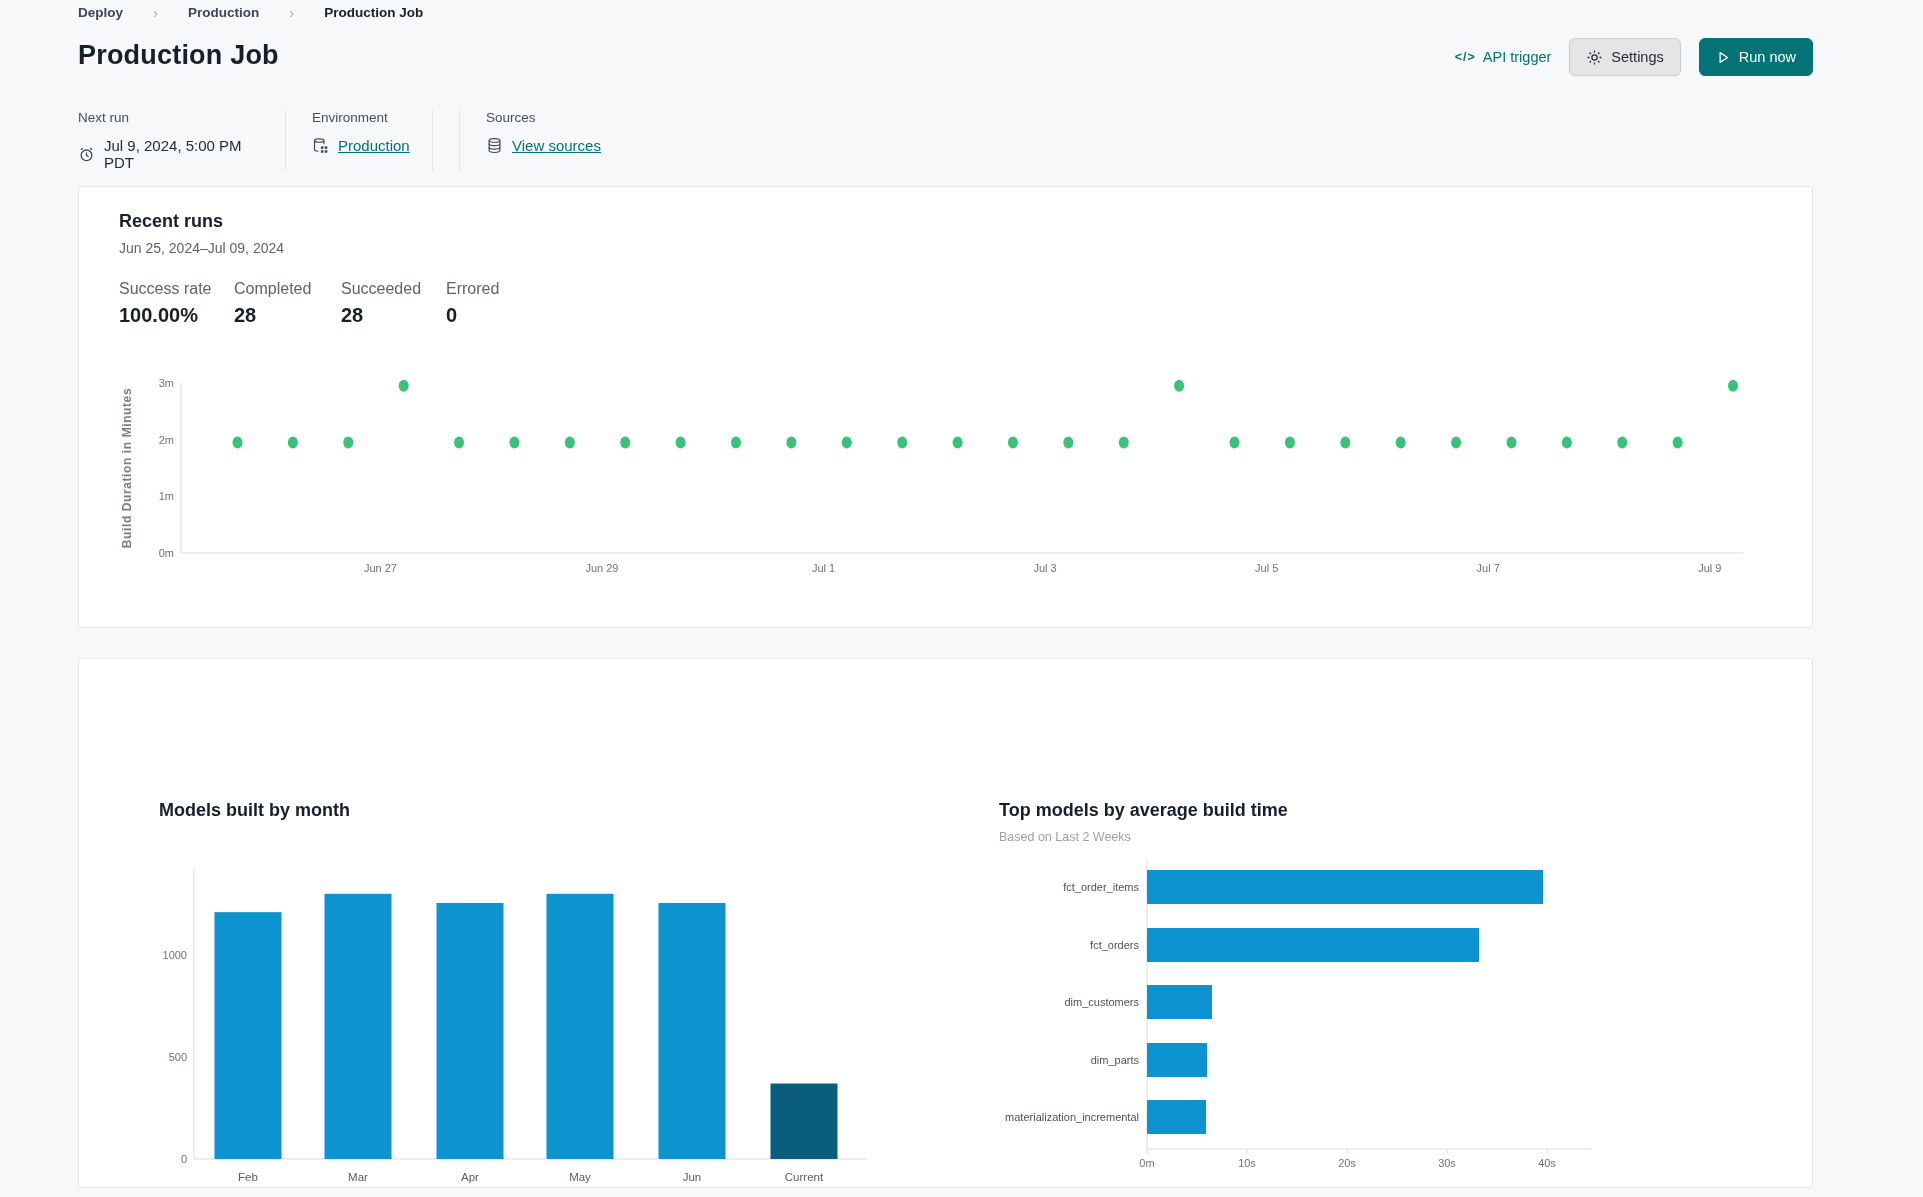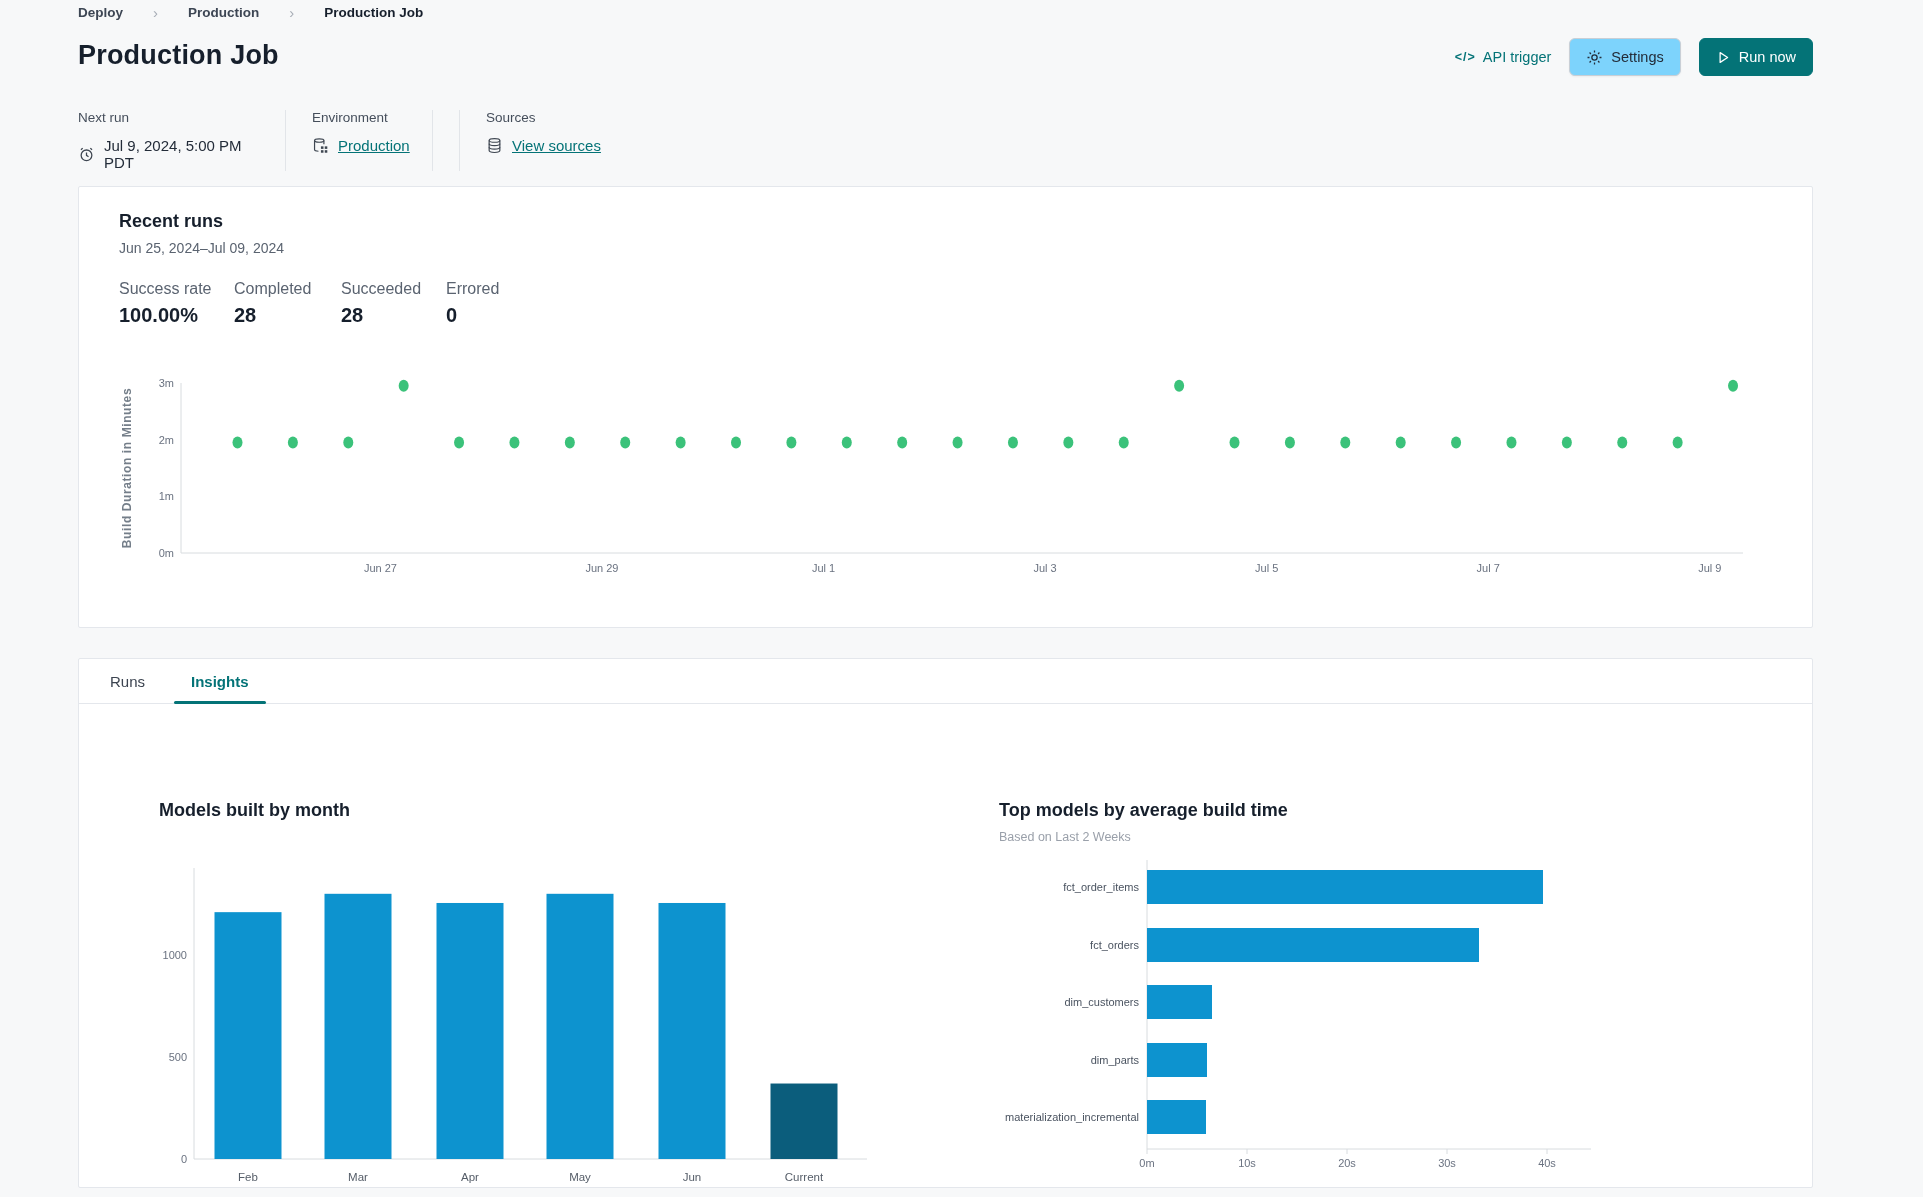--- a/index.html
+++ b/index.html
@@ -17,21 +17,21 @@
   .breadcrumb { position:absolute; left:78px; top:4px; display:flex; align-items:center; gap:30px; font-size:13.5px; font-weight:bold; color:#3d4654; }
   .breadcrumb .sep { color:#a7adb6; font-size:15px; font-weight:normal; }
   .breadcrumb .crumb { cursor:pointer; }
   .breadcrumb .crumb.current { color:#161f2c; }
   .page-title { position:absolute; left:78px; top:40px; font-size:27px; font-weight:bold; color:#161f2c; letter-spacing:.2px; }
 
   .header-actions { position:absolute; right:110px; top:38px; display:flex; align-items:center; gap:18px; }
   .api-trigger { display:flex; align-items:center; gap:7px; color:#047377; font-size:14.5px; cursor:pointer; }
   .api-trigger .code-glyph { font-size:12.5px; font-weight:bold; letter-spacing:1px; }
   .btn { display:flex; align-items:center; gap:8px; height:38px; padding:0 16px; border-radius:6px; font-size:14.5px; cursor:pointer; }
-  .btn-secondary { background:#7dd3fc; border:1px solid #c9cfd6; color:#232c39; box-shadow:0 1px 2px rgba(20,30,40,.05); }
+  .btn-secondary { background:#e5e5e5; border:1px solid #c9cfd6; color:#232c39; box-shadow:0 1px 2px rgba(20,30,40,.05); }
   .btn-primary { background:#047377; border:1px solid #047377; color:#ffffff; }
 
   
   .meta-row { position:absolute; left:78px; top:110px; display:flex; align-items:stretch; }
   .meta-col { padding-right:26px; }
   .meta-divider { width:1px; background:#e2e5e9; margin-right:26px; }
   .meta-label { font-size:13.5px; color:#454e5b; margin-bottom:12px; }
   .meta-value { display:flex; align-items:center; gap:9px; font-size:15px; color:#232c39; }
   .meta-link { color:#047377; text-decoration:underline; cursor:pointer; }
   .meta-icon { flex:0 0 auto; display:flex; }
@@ -225,24 +225,20 @@
           <ellipse cx="1392.4695035460993" cy="71.5" rx="5" ry="6" fill="#3bc27a"></ellipse>
           <ellipse cx="1447.8595744680852" cy="71.5" rx="5" ry="6" fill="#3bc27a"></ellipse>
           <ellipse cx="1503.249645390071" cy="71.5" rx="5" ry="6" fill="#3bc27a"></ellipse>
           <ellipse cx="1558.6397163120569" cy="71.5" rx="5" ry="6" fill="#3bc27a"></ellipse>
           <ellipse cx="1614.0297872340425" cy="14.833333333333314" rx="5" ry="6" fill="#3bc27a"></ellipse>
         </svg>
     </div>
   </div>
 
   <div class="card card-tabs">
-    <div class="tab-bar">
-      <div class="tab">Runs</div>
-      <div class="tab active">Insights</div>
-    </div>
     <div class="insights-content">
       <div class="chart-title left">Models built by month</div>
       <div class="chart-title right">Top models by average build time</div>
       <div class="chart-subtitle">Based on Last 2 Weeks</div>
       <div class="barchart-wrap">
         <svg id="bar-svg" width="760" height="335">
             <line x1="37" y1="4" x2="37" y2="295" stroke="#d8dcdf" stroke-width="1"></line>
             <line x1="37" y1="295" x2="710" y2="295" stroke="#d8dcdf" stroke-width="1"></line>
             <text x="30" y="299" text-anchor="end" class="tick">0</text>
             <text x="30" y="197" text-anchor="end" class="tick">500</text>

